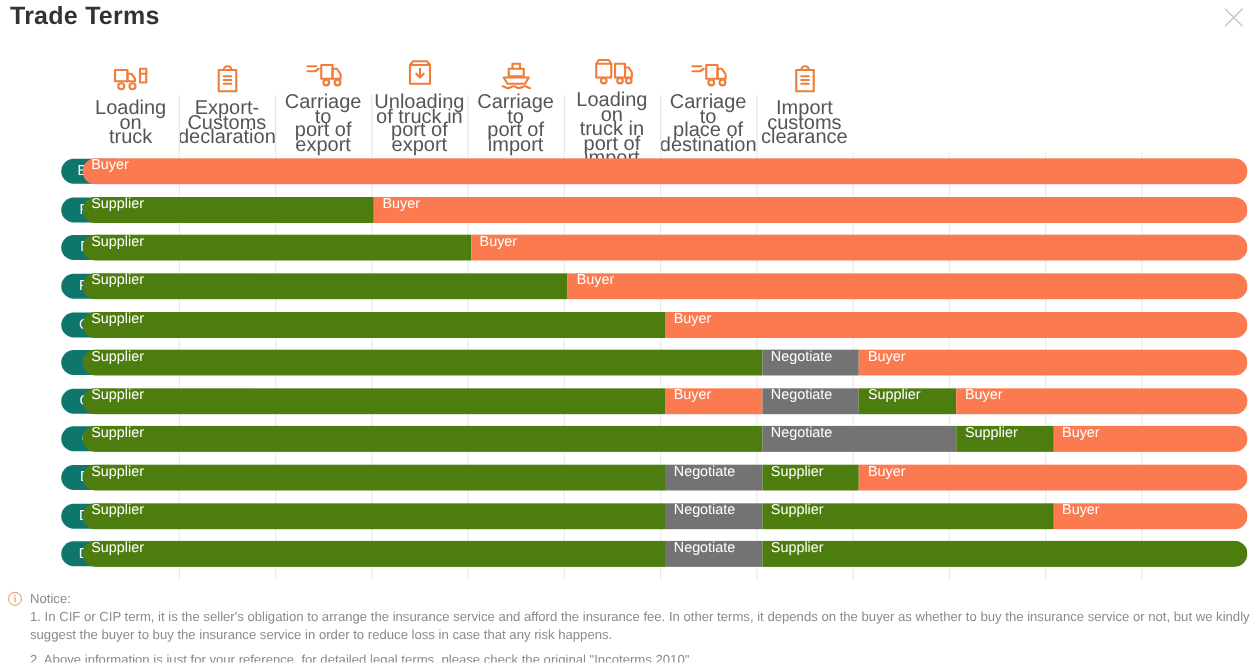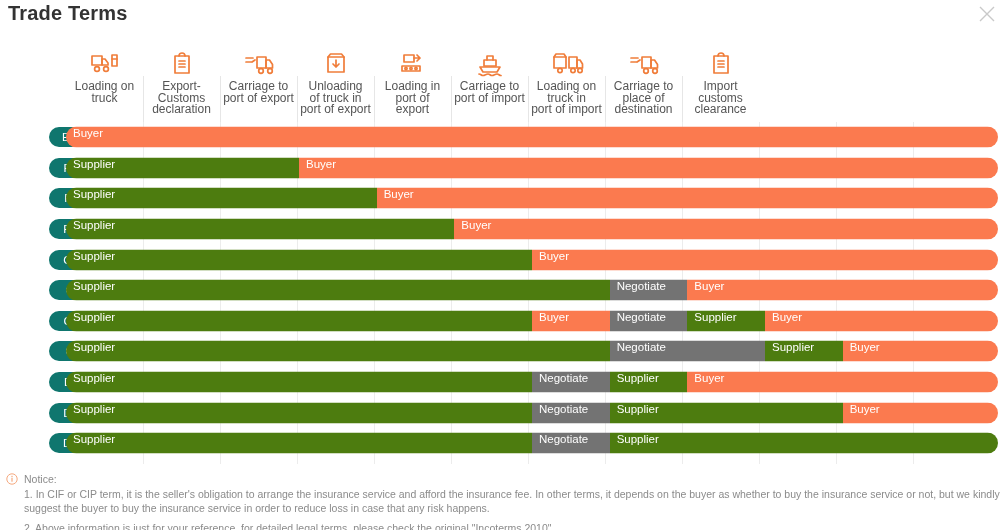--- a/index.html
+++ b/index.html
@@ -38,21 +38,21 @@
     box-sizing:border-box;
   }
   .hcol + .hcol::before{
     content:"";position:absolute;left:0;top:32px;bottom:0;
     width:1px;background:#e6e6e6;
   }
   .hcol .ico{height:34px;display:flex;align-items:flex-end;justify-content:center;}
   .hcol .ico svg{display:block;}
   .hcol .cap{
     margin-top:3px;
-    font-size:12px;line-height:11.5px;
+    font-size:16px;line-height:11.5px;
     color:#555;text-align:center;
     white-space:pre-line;
     padding:0 2px;
   }
 
   
   .chart{
     position:absolute;left:0;top:122px;width:1003px;height:345px;
   }
   .gridlines{
@@ -164,35 +164,20 @@
         <div class="ico">
           <svg width="28" height="28" viewBox="0 0 28 28">
             <path fill="none" stroke="#f07d3a" stroke-width="1.7" stroke-linecap="round" stroke-linejoin="round" d="M6 7h16v15H6z"></path>
             <path fill="none" stroke="#f07d3a" stroke-width="1.7" stroke-linecap="round" stroke-linejoin="round" d="M6 7l2.5-3h11L22 7"></path>
             <path fill="none" stroke="#f07d3a" stroke-width="1.7" stroke-linecap="round" stroke-linejoin="round" d="M14 10v7M11 14l3 3 3-3"></path>
           </svg>
         </div>
         <div class="cap">Unloading
 of truck in
 port of export</div>
-      </div>
-      <div class="hcol">
-        <div class="ico">
-          <svg width="30" height="28" viewBox="0 0 30 28">
-            <path fill="none" stroke="#f07d3a" stroke-width="1.7" stroke-linecap="round" stroke-linejoin="round" d="M6 5h10v7H6z"></path>
-            <path fill="none" stroke="#f07d3a" stroke-width="1.7" stroke-linecap="round" stroke-linejoin="round" d="M16 8h6M19 5l3 3-3 3"></path>
-            <path fill="none" stroke="#f07d3a" stroke-width="1.7" stroke-linecap="round" stroke-linejoin="round" d="M4 16h18v5H4z"></path>
-            <circle cx="8" cy="18.5" r="1.1" fill="none" stroke="#f07d3a" stroke-width="1.7" stroke-linecap="round" stroke-linejoin="round"></circle>
-            <circle cx="13" cy="18.5" r="1.1" fill="none" stroke="#f07d3a" stroke-width="1.7" stroke-linecap="round" stroke-linejoin="round"></circle>
-            <circle cx="18" cy="18.5" r="1.1" fill="none" stroke="#f07d3a" stroke-width="1.7" stroke-linecap="round" stroke-linejoin="round"></circle>
-          </svg>
-        </div>
-        <div class="cap">Loading in
-port of
-export</div>
       </div>
       <div class="hcol">
         <div class="ico">
           <svg width="28" height="28" viewBox="0 0 28 28">
             <path fill="none" stroke="#f07d3a" stroke-width="1.7" stroke-linecap="round" stroke-linejoin="round" d="M8 10h12v6H8z"></path>
             <path fill="none" stroke="#f07d3a" stroke-width="1.7" stroke-linecap="round" stroke-linejoin="round" d="M11 10V6h6v4"></path>
             <path fill="none" stroke="#f07d3a" stroke-width="1.7" stroke-linecap="round" stroke-linejoin="round" d="M4 17h20l-3 5H7z"></path>
             <path fill="none" stroke="#f07d3a" stroke-width="1.7" stroke-linecap="round" stroke-linejoin="round" d="M3 24c2 0 2 1.5 4 1.5S10 24 12 24s2 1.5 4 1.5S19 24 21 24s2 1.5 4 1.5"></path>
           </svg>
         </div>

